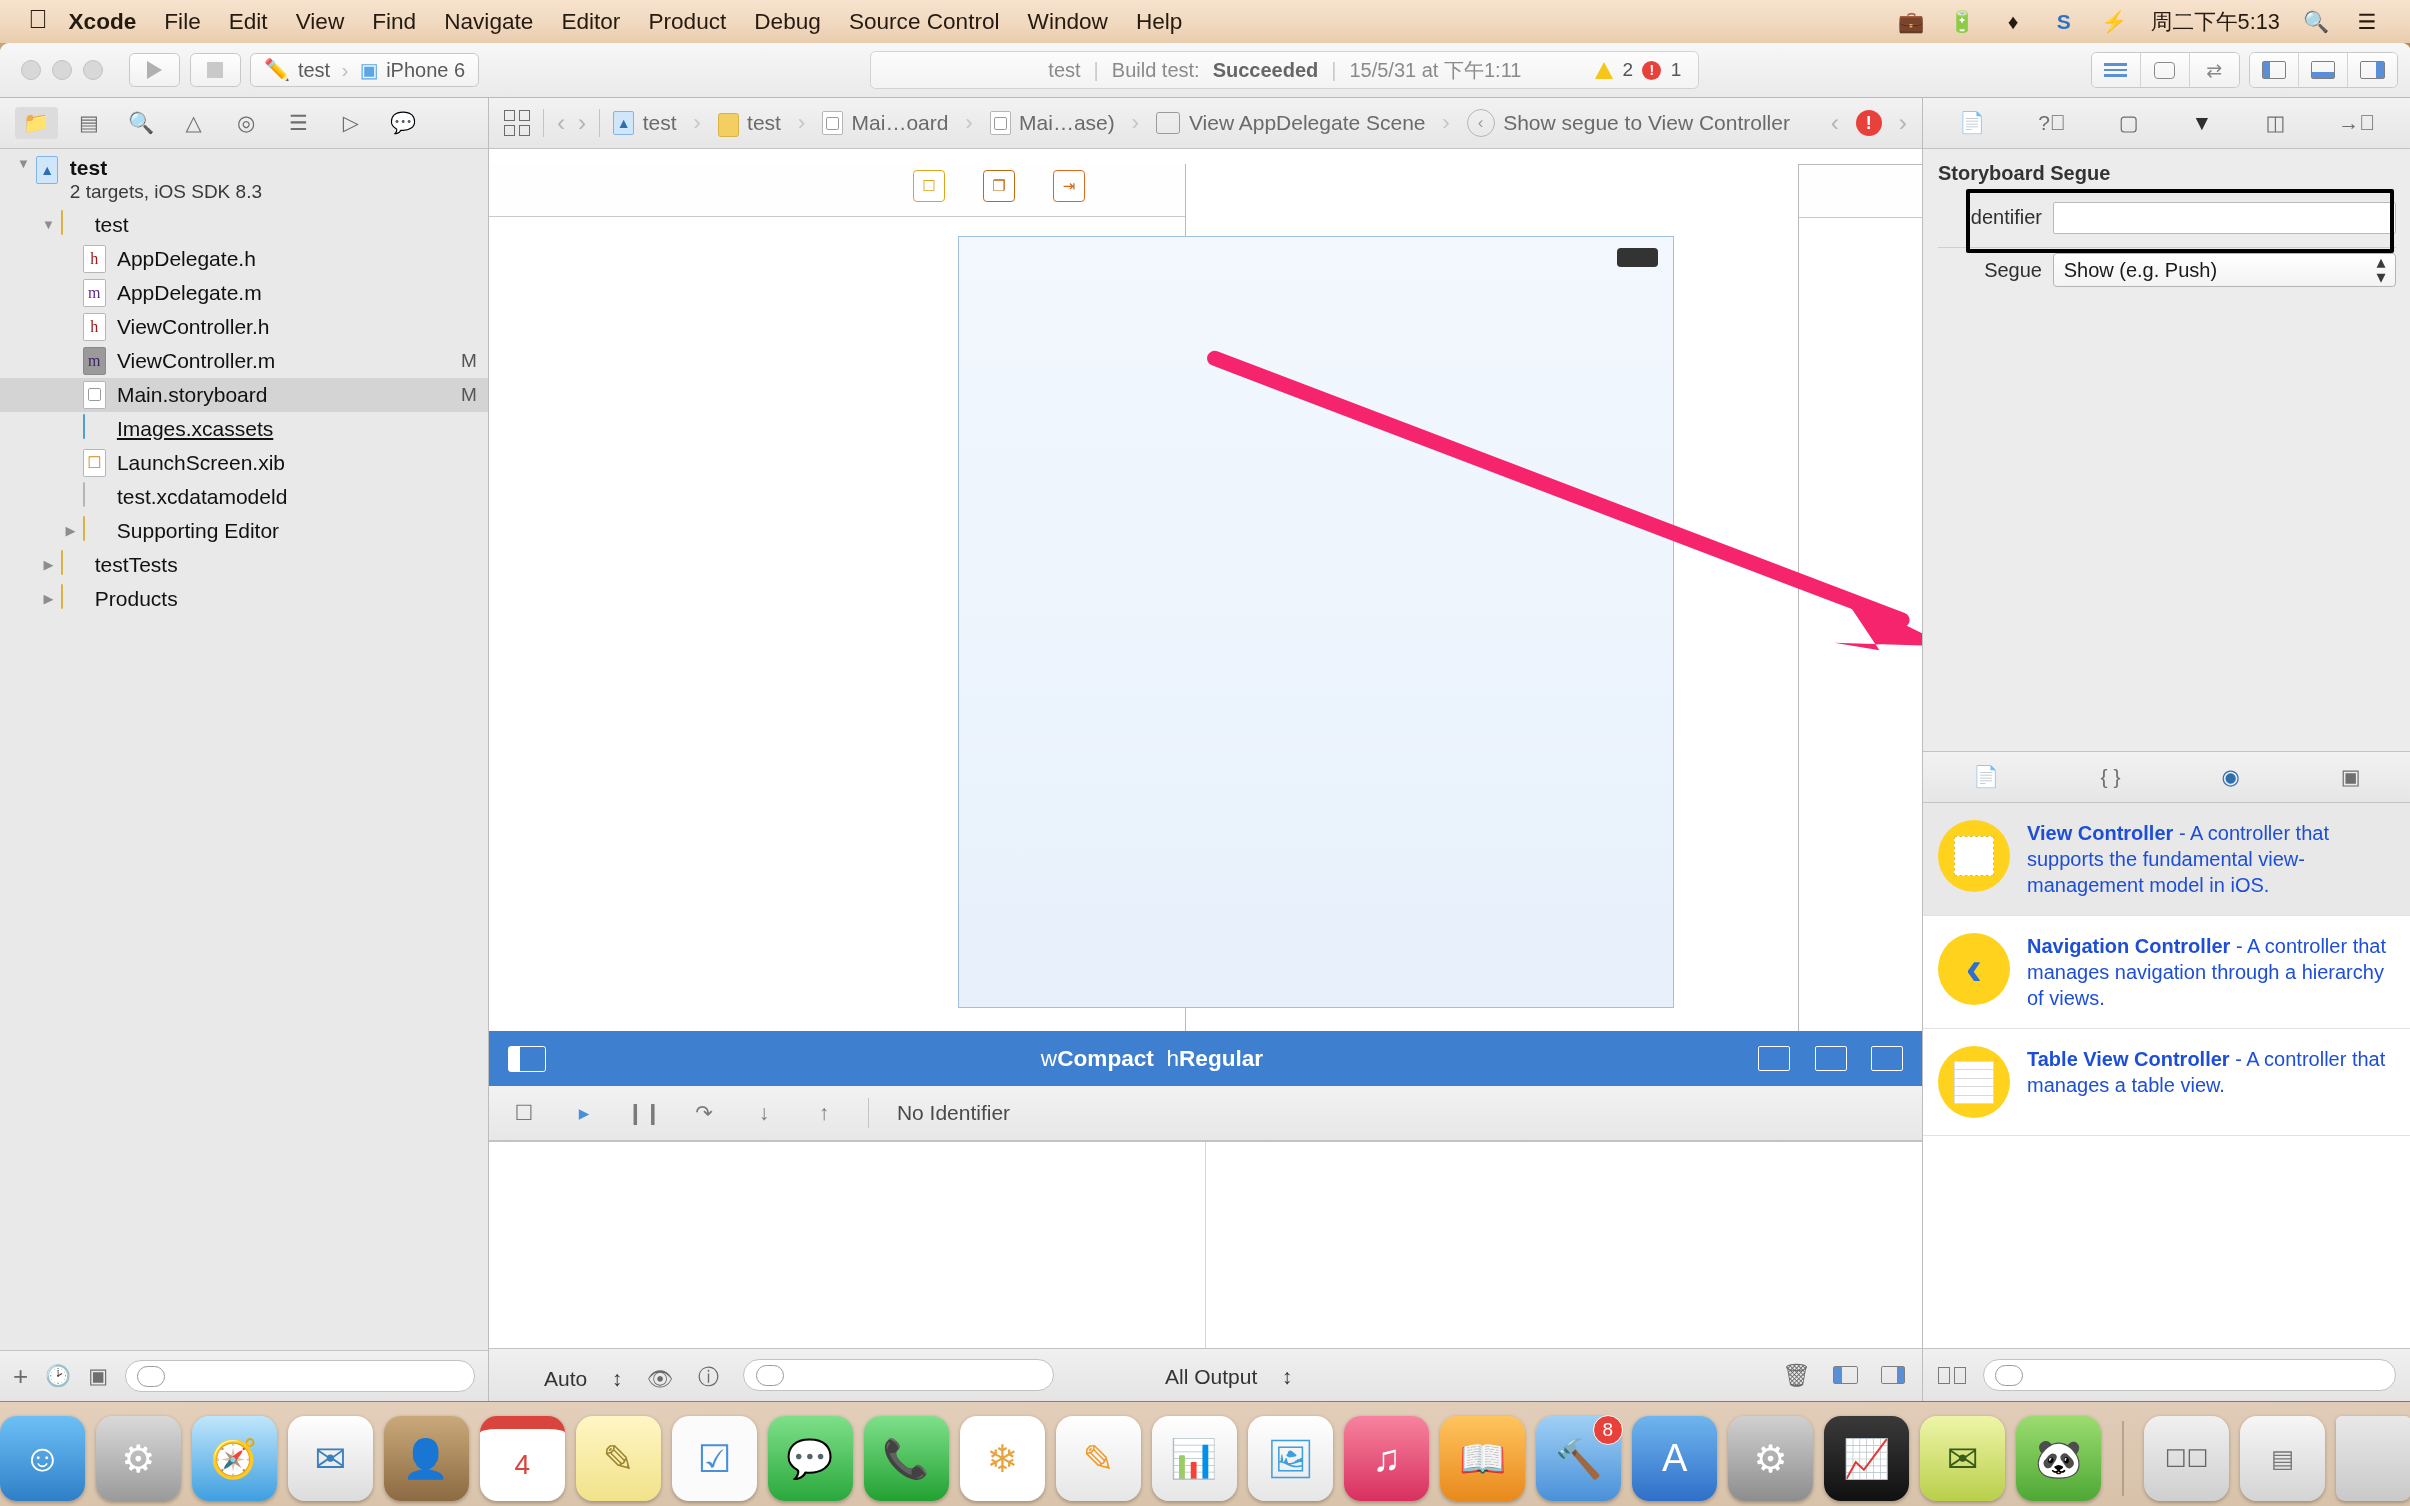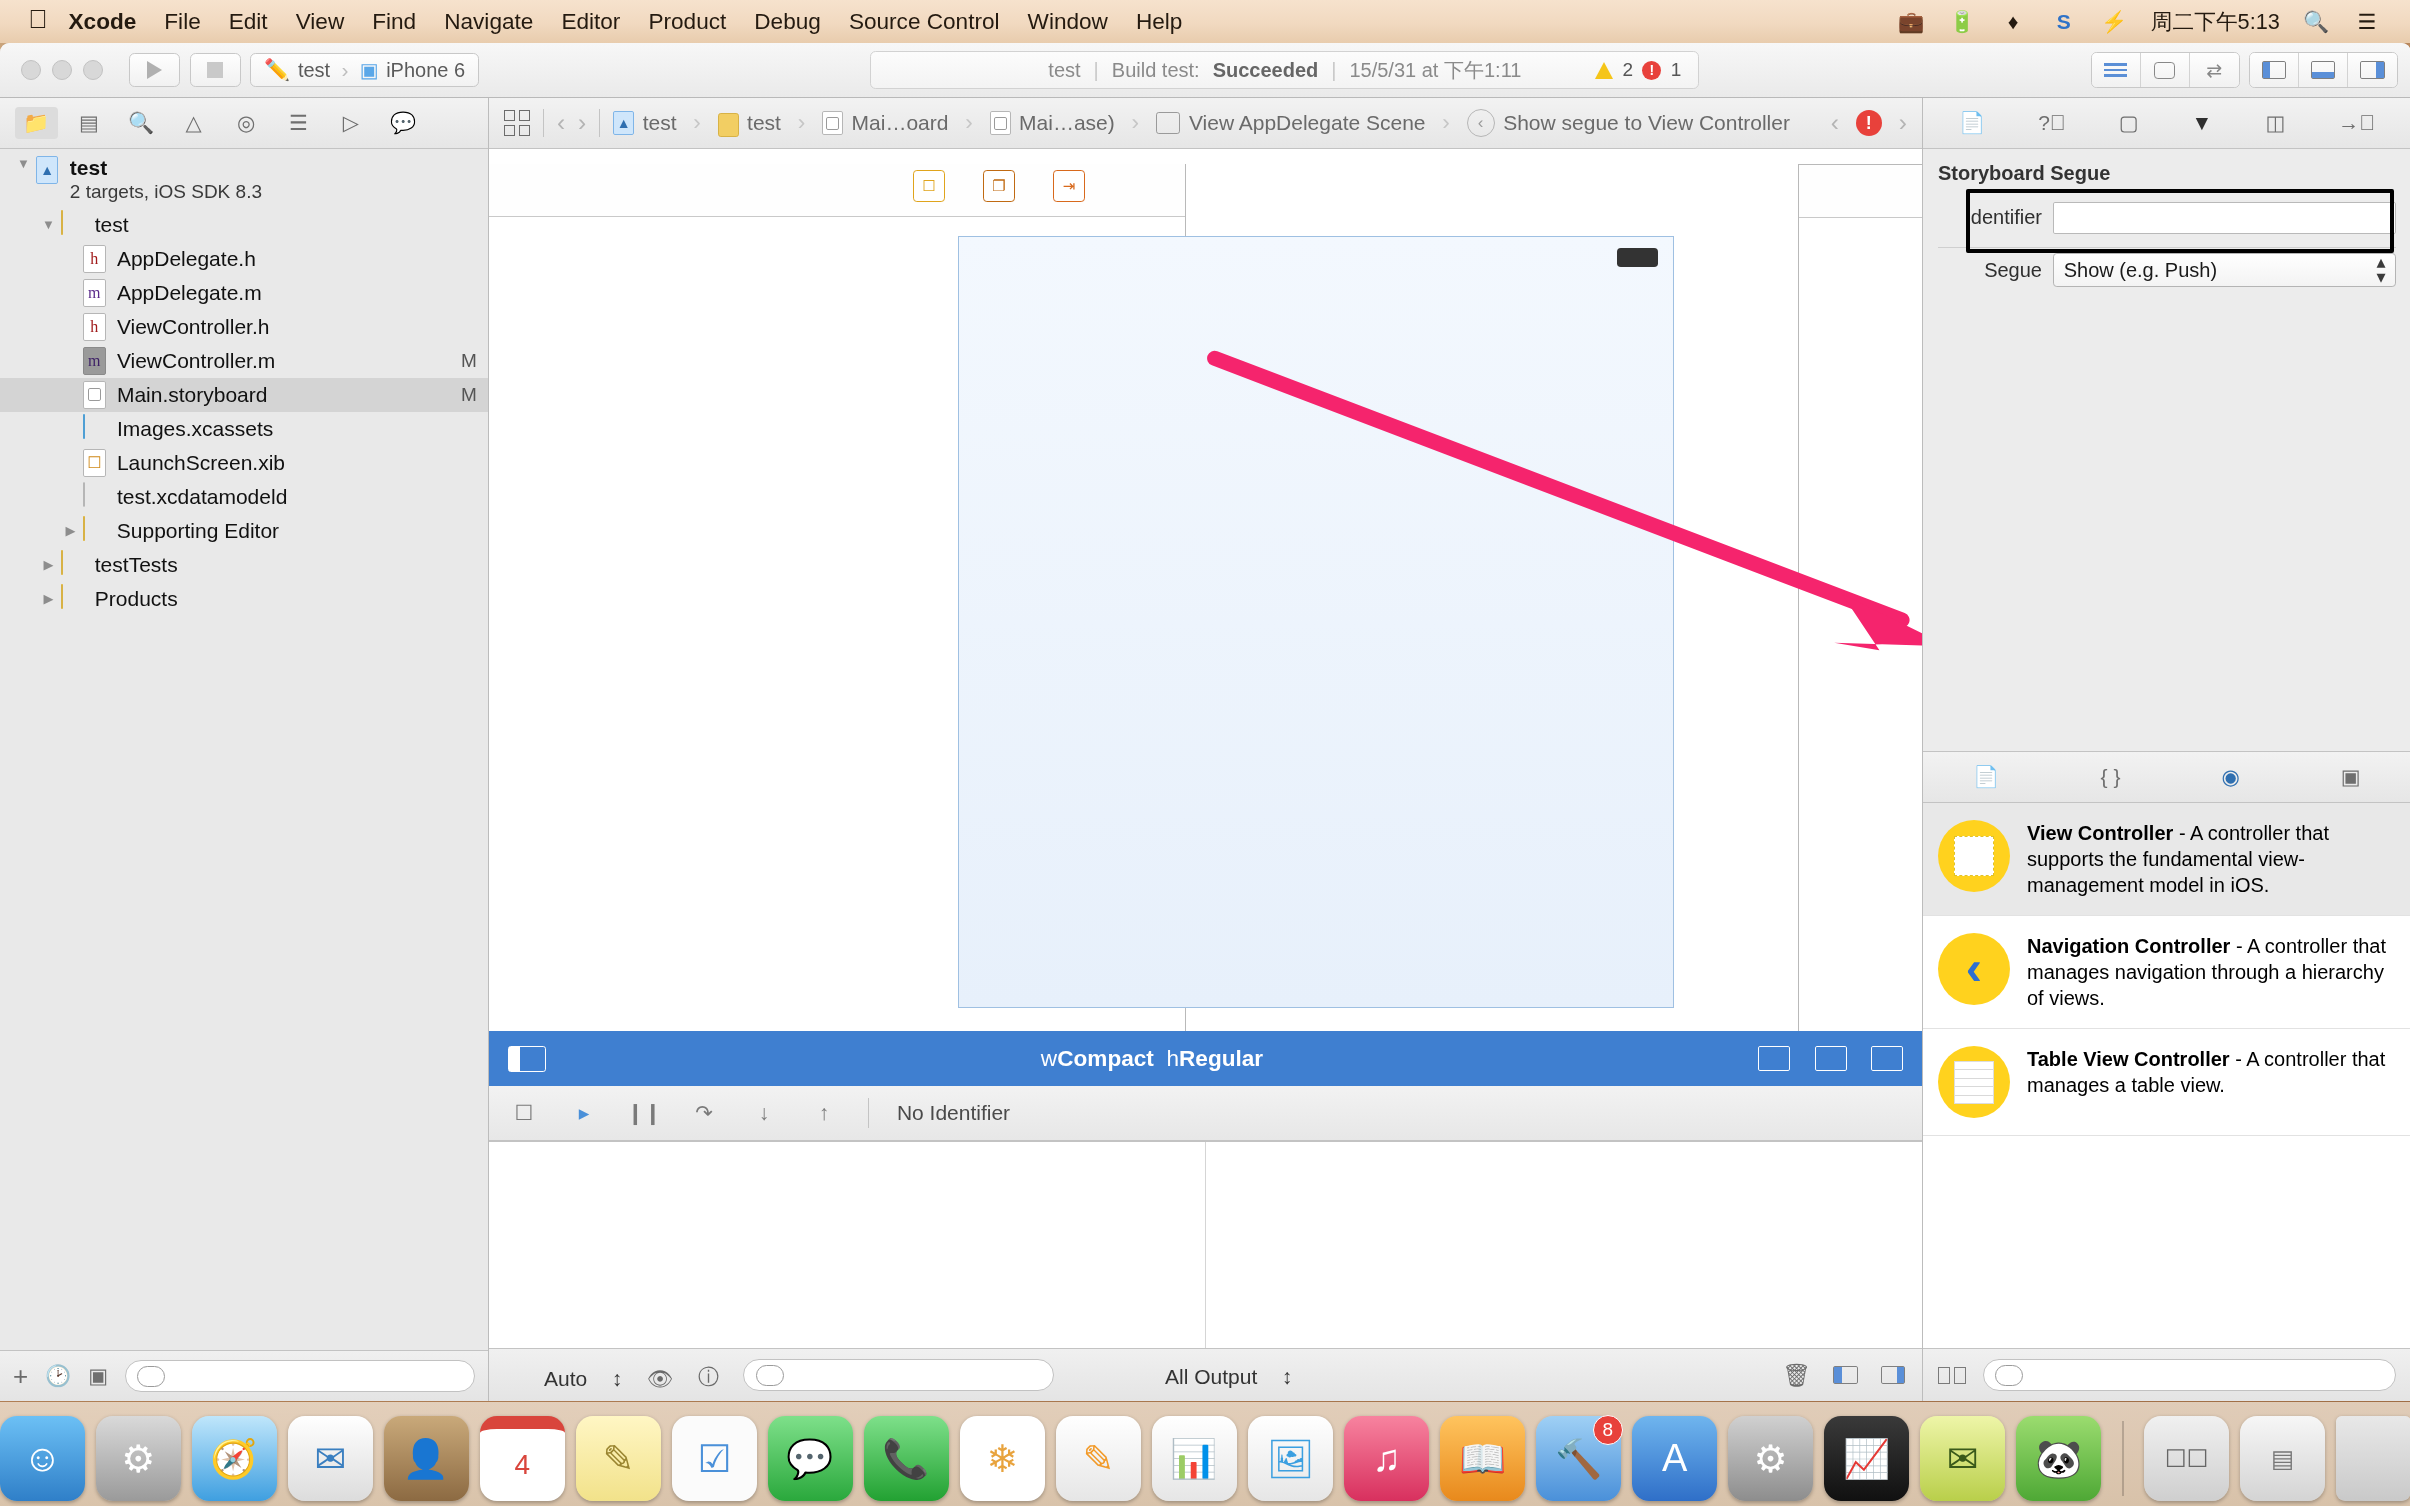--- a/index.html
+++ b/index.html
@@ -194,21 +194,21 @@
   .lib-tabs { height:51px; display:flex; align-items:center; justify-content:space-around;
               background:linear-gradient(180deg,#f2f2f2,#e6e6e6); border-bottom:0.9px solid #c3c3c3; color:#6f6f6f; font-size:21px;}
   .lib-tabs .lt.active { color:#2f6fb0; }
   .lib-list { flex:1; background:#fff; overflow:hidden;}
   .lib-item { display:flex; gap:17px; padding:17px 15px; border-bottom:0.9px solid #e2e2e2; align-items:flex-start;}
   .lib-item.sel { background:#e8e8e8; }
   .lib-ico { width:72px;height:72px;border-radius:50%;background:#ffd21e; flex:0 0 72px; display:flex;align-items:center;justify-content:center;}
   .lib-ico .sq { width:40px;height:40px;background:#fff;border:1.9px dashed #e0c229;}
   .lib-ico .sq2 { width:40px;height:43px;background:#fff; background-image:repeating-linear-gradient(180deg,transparent 0 7.5px,#d9d9d9 7.5px 8.5px); border:0.9px solid #ddd;}
   .lib-ico .back { color:#2f6fd0; font-size:49px; font-weight:bold; line-height:1; margin-top:-3.8px;}
-  .lib-txt { font-size:20px; color:#000000; line-height:1.3;}
+  .lib-txt { font-size:20px; color:#1d4ed8; line-height:1.3;}
   .lib-txt b { font-weight:bold; }
   .lib-foot { height:53px; border-top:0.9px solid #c3c3c3; background:linear-gradient(180deg,#f0f0f0,#e4e4e4);
               display:flex; align-items:center; gap:17px; padding:0 15px;}
   .lib-foot .grid2 { width:28px;height:17px; display:flex; gap:3.8px;}
   .lib-foot .grid2 i { flex:1; border:1.9px solid #7a7a7a; }
 
   
   .dock { position:absolute; left:0; bottom:0; width:2411px; height:105px;
           background:linear-gradient(180deg,rgba(245,235,222,.75),rgba(222,203,180,.9));
           display:flex; align-items:flex-end; justify-content:center; gap:11.3px; padding-bottom:5.6px;}
@@ -380,21 +380,21 @@
           <div class="row sel" style="padding-left:83px;">
             <span class="ficon">
                 <span class="fi-storyboard">
                   <i></i>
                 </span>
               </span>
             <span class="lbl">Main.storyboard</span>
             <span class="mflag">M</span>
           </div>
 
-          <div class="row" style="padding-left:83px;">
+          <div class="row" style="padding-left:83px;text-decoration:underline;">
             <span class="ficon"><span class="fi-xcassets"></span></span>
             <span class="lbl">Images.xcassets</span>
           </div>
 
           <div class="row" style="padding-left:83px;">
             <span class="ficon">
                 <span class="fi-xib">☐</span>
               </span>
             <span class="lbl">LaunchScreen.xib</span>
           </div>

